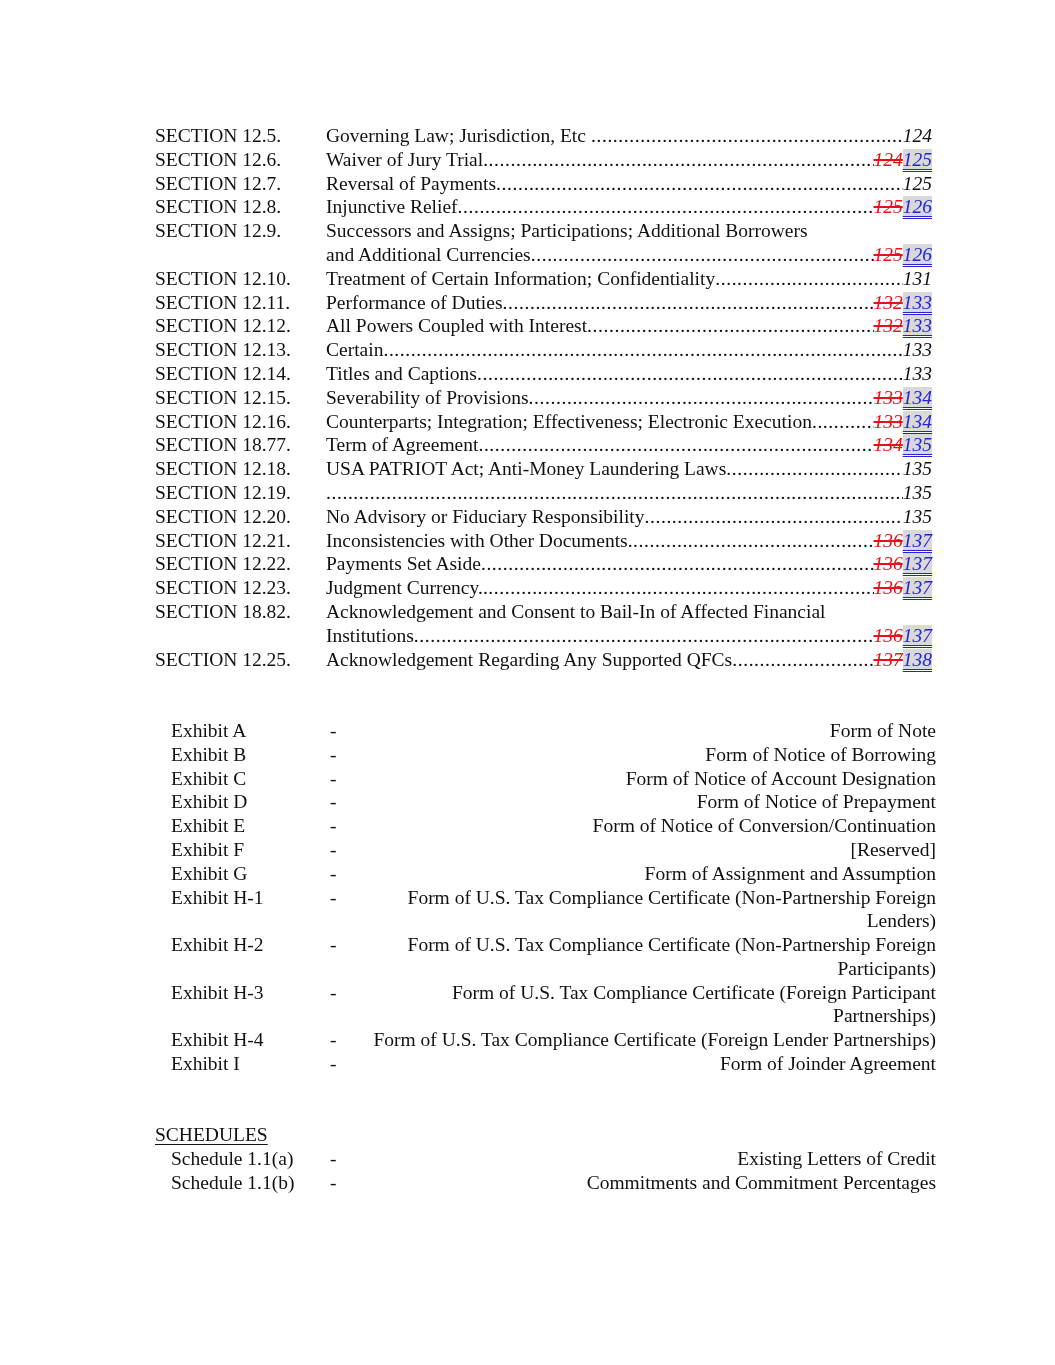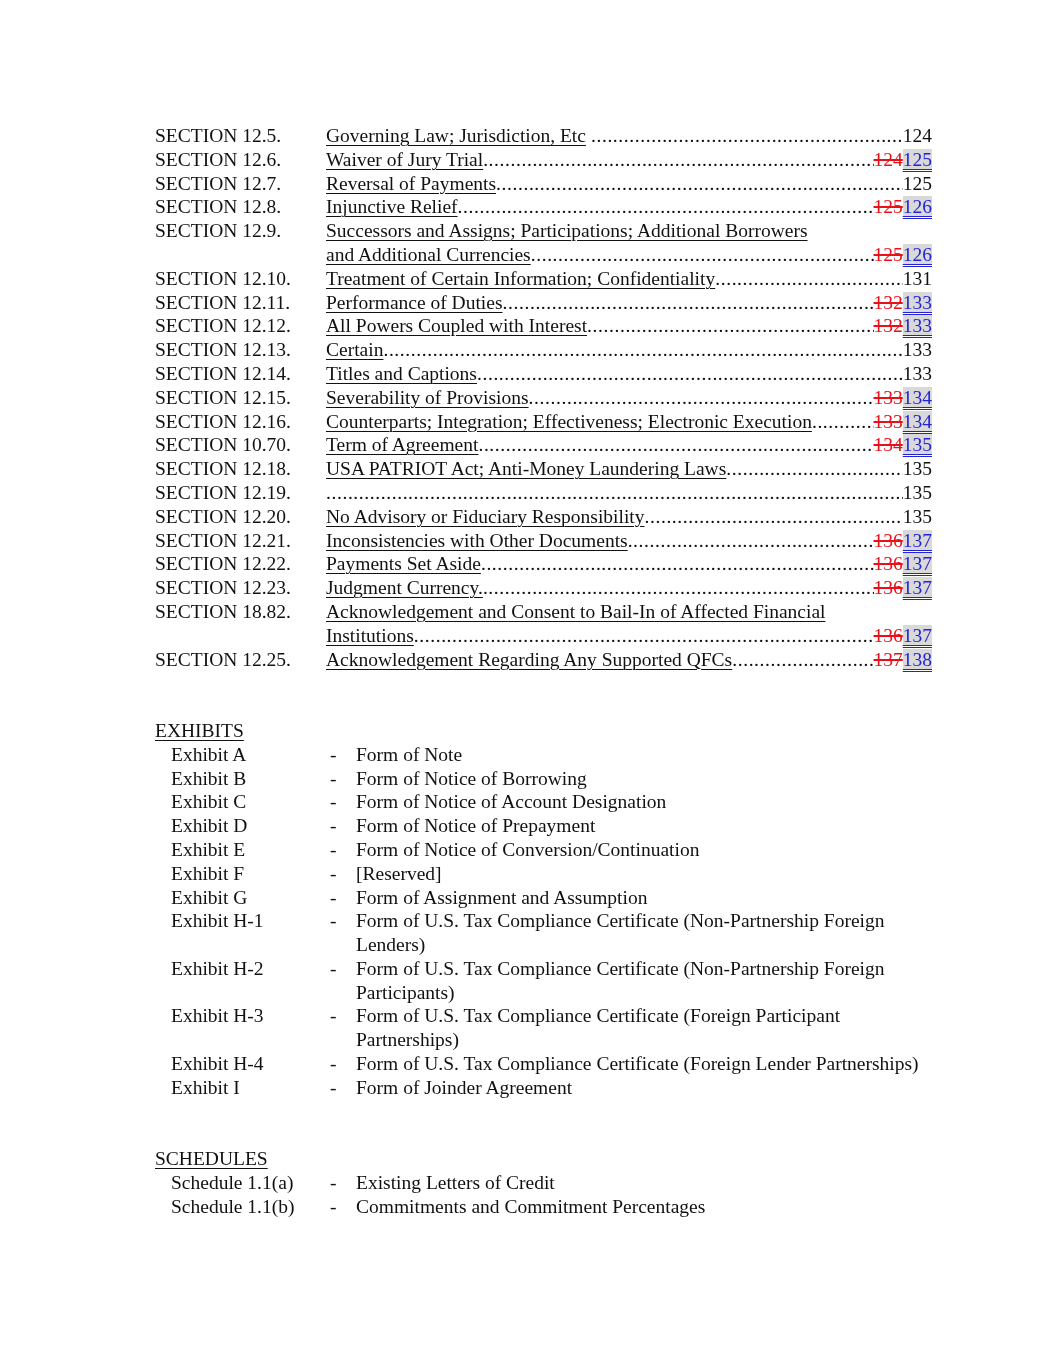--- a/index.html
+++ b/index.html
@@ -6,33 +6,33 @@
   body {
     width: 1055px; height: 1365px; position: relative; overflow: hidden;
     font-family: "Liberation Serif", "DejaVu Serif", serif;
     font-size: 19.5px; color: #111111;
   }
   .page { position: absolute; left: 155px; top: 124px; width: 777px; }
   .row { position: relative; height: 23.8px; line-height: 23.8px; white-space: nowrap; }
   .sec { position: absolute; left: 0; top: 0; }
   .entry { position: absolute; left: 171px; right: 0; top: 0; }
   .entry-line { display: flex; align-items: baseline; height: 23.8px; line-height: 23.8px; }
-  .title { text-decoration: underline; text-underline-offset: 3px; text-decoration-thickness: 1px; white-space: nowrap; flex: 0 0 auto; }
+  .title { text-underline-offset: 3px; text-decoration-thickness: 1px; white-space: nowrap; flex: 0 0 auto; }
   .leader { flex: 1 1 auto; overflow: hidden; white-space: nowrap; letter-spacing: 0.6px; }
   .leader::before { content: "........................................................................................................................................................................................................................................"; }
-  .pg { flex: 0 0 auto; white-space: nowrap; }
+  .pg { flex: 0 0 auto; white-space: nowrap; font-style: italic; }
   .old { color: #e8111a; text-decoration: line-through; text-decoration-thickness: 1.5px; }
   .new { color: #2323d4; text-decoration: underline double; text-decoration-thickness: 1px; text-underline-offset: 3px; background: #d9d9d9; }
   .row.two { height: 47.6px; }
   .spacer { height: 47.6px; }
   .head { height: 23.8px; line-height: 23.8px; text-decoration: underline; text-underline-offset: 3px; text-decoration-thickness: 1px; }
   .ex-row { position: relative; line-height: 23.8px; }
   .ex-label { position: absolute; left: 16px; top: 0; }
   .ex-dash { position: absolute; left: 175px; top: 0; }
-  .ex-desc { margin-left: 201px; white-space: normal; width: 580px; }
+  .ex-desc { margin-left: 201px; white-space: normal; width: 580px; text-align: right; }
 </style>
 </head>
 <body>
 
 <div class="page">
   <div id="toc">
       <div class="row">
         <span class="sec">SECTION 12.5.</span>
         <div class="entry">
           <div class="entry-line">
@@ -149,21 +149,21 @@
         <span class="sec">SECTION 12.16.</span>
         <div class="entry">
           <div class="entry-line">
             <span class="title">Counterparts; Integration; Effectiveness; Electronic Execution</span>
             <span class="leader"></span>
             <span class="pg"><span class="old">133</span><span class="new">134</span></span>
           </div>
         </div>
       </div>
       <div class="row">
-        <span class="sec">SECTION 10.70.</span>
+        <span class="sec">SECTION 18.77.</span>
         <div class="entry">
           <div class="entry-line">
             <span class="title">Term of Agreement</span>
             <span class="leader"></span>
             <span class="pg"><span class="old">134</span><span class="new">135</span></span>
           </div>
         </div>
       </div>
       <div class="row">
         <span class="sec">SECTION 12.18.</span>
@@ -242,21 +242,20 @@
         <div class="entry">
           <div class="entry-line">
             <span class="title">Acknowledgement Regarding Any Supported QFCs</span>
             <span class="leader"></span>
             <span class="pg"><span class="old">137</span><span class="new">138</span></span>
           </div>
         </div>
       </div>
     </div>
   <div class="spacer"></div>
-  <div class="head">EXHIBITS</div>
   <div id="exhibits">
       <div class="ex-row">
         <span class="ex-label">Exhibit A</span>
         <span class="ex-dash">-</span>
         <div class="ex-desc">Form of Note</div>
       </div>
       <div class="ex-row">
         <span class="ex-label">Exhibit B</span>
         <span class="ex-dash">-</span>
         <div class="ex-desc">Form of Notice of Borrowing</div>

